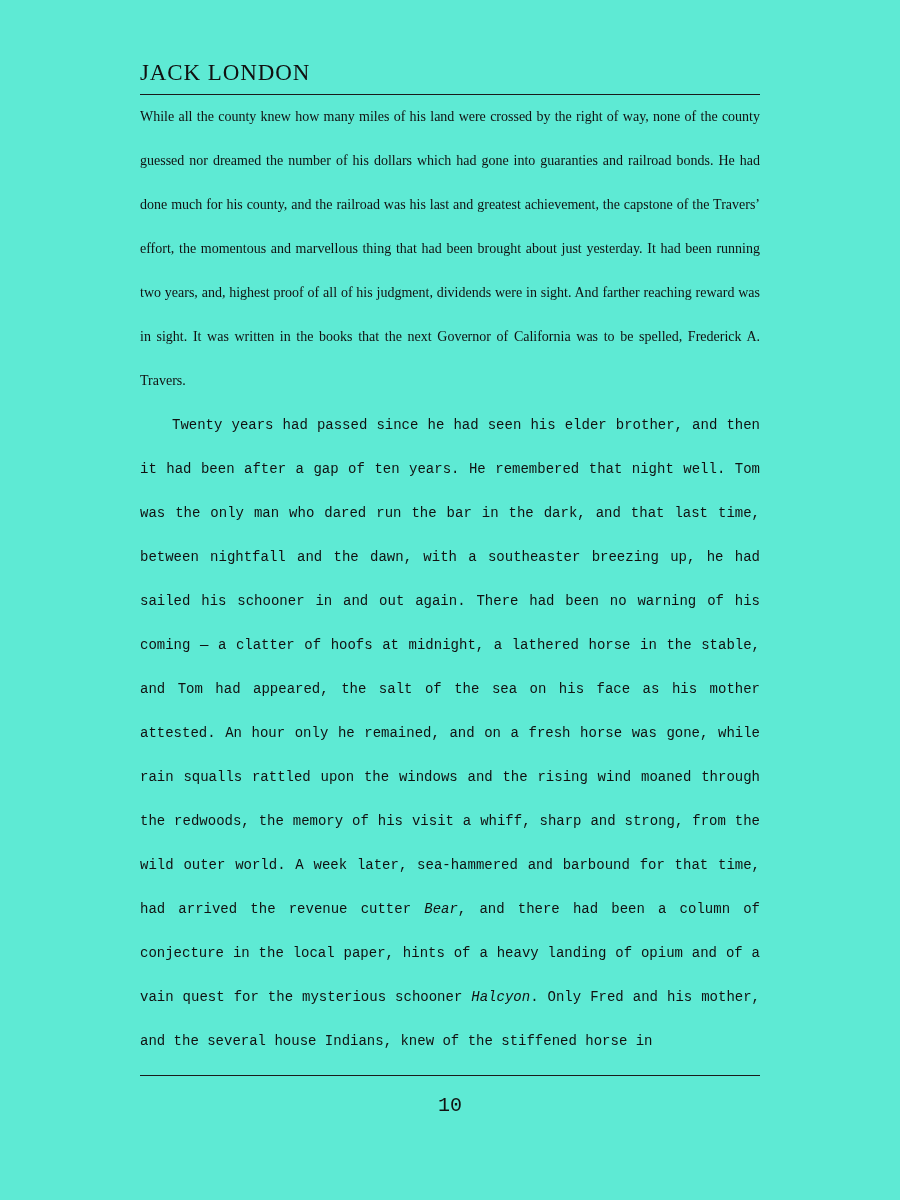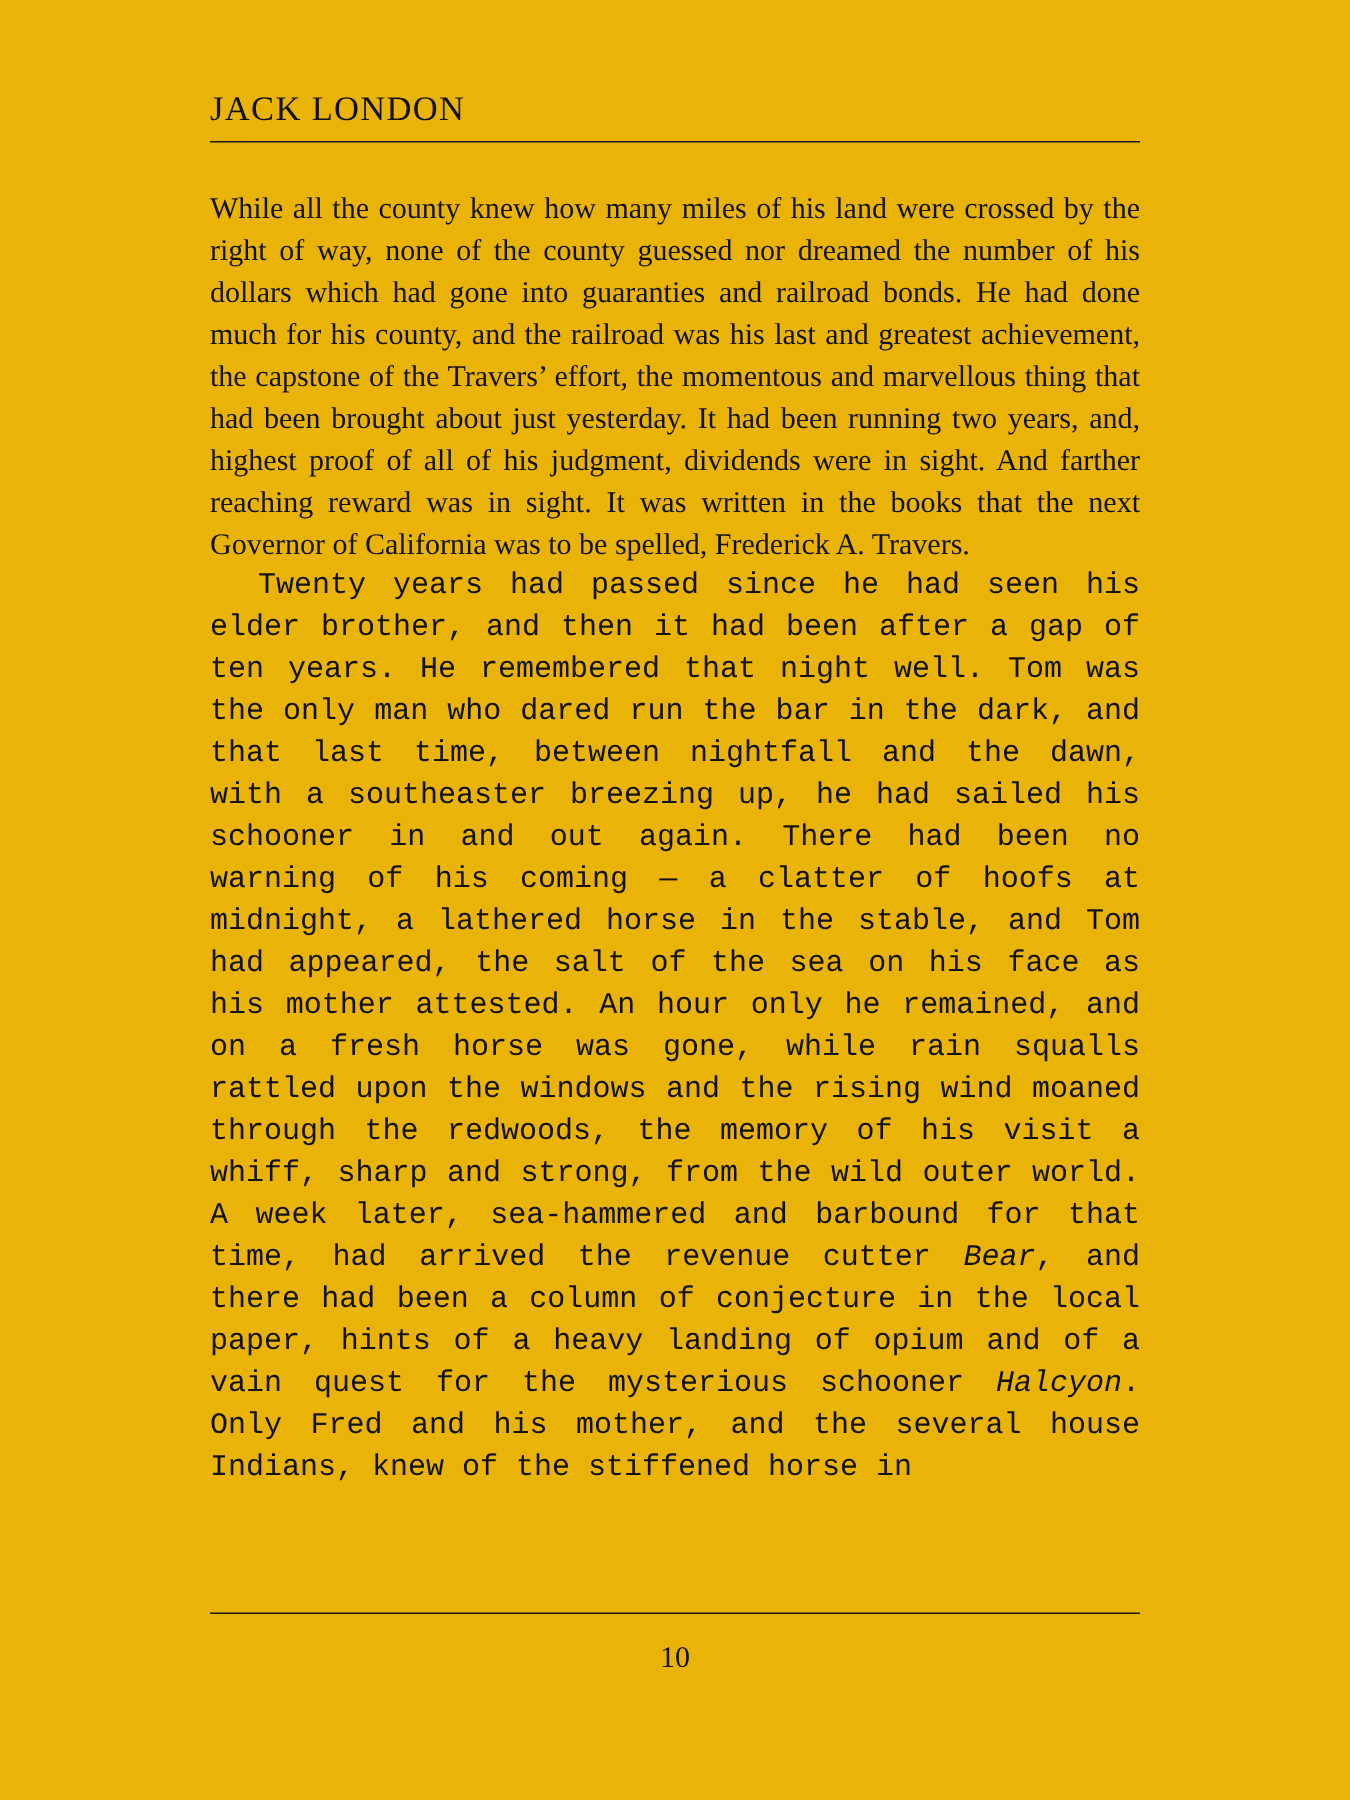--- a/index.html
+++ b/index.html
@@ -14,21 +14,21 @@
     color: #000000;
     position: relative;
     overflow: hidden;
   }
   .page {
     position: absolute;
     left: 0;
     top: 0;
     width: 900px;
     height: 1200px;
-    background: #eab308;
+    background: #5eead4;
   }
   .content {
     position: absolute;
     left: 140px;
     top: 60px;
     width: 620px;
   }
   .running-head {
     font-family: "Liberation Serif", serif;
     font-size: 23px;
@@ -37,23 +37,22 @@
     padding-bottom: 9px;
     color: #111111;
   }
   .rule {
     border: 0;
     border-top: 1.6px solid #1a1a1a;
     margin: 0;
     width: 620px;
   }
   .body-text {
-    margin-top: 30px;
-    font-size: 20px;
-    line-height: 28px;
+    font-size: 14px;
+    line-height: 44px;
     text-align: justify;
     text-justify: inter-word;
     color: #111111;
     hyphens: manual;
   }
   .body-text p {
     margin: 0;
   }
   .body-text p.indent {
     text-indent: 32px;
@@ -68,20 +67,21 @@
     top: 1075px;
     width: 620px;
     text-align: center;
   }
   .footer .rule {
     margin-bottom: 18px;
   }
   .folio {
     font-size: 20px;
     color: #111111;
+    font-family: Liberation Mono, monospace;
   }
 </style>
 </head>
 <body>
 
 <div class="page">
 
   <div class="content">
     <div class="running-head">JACK LONDON</div>
     <hr class="rule">

